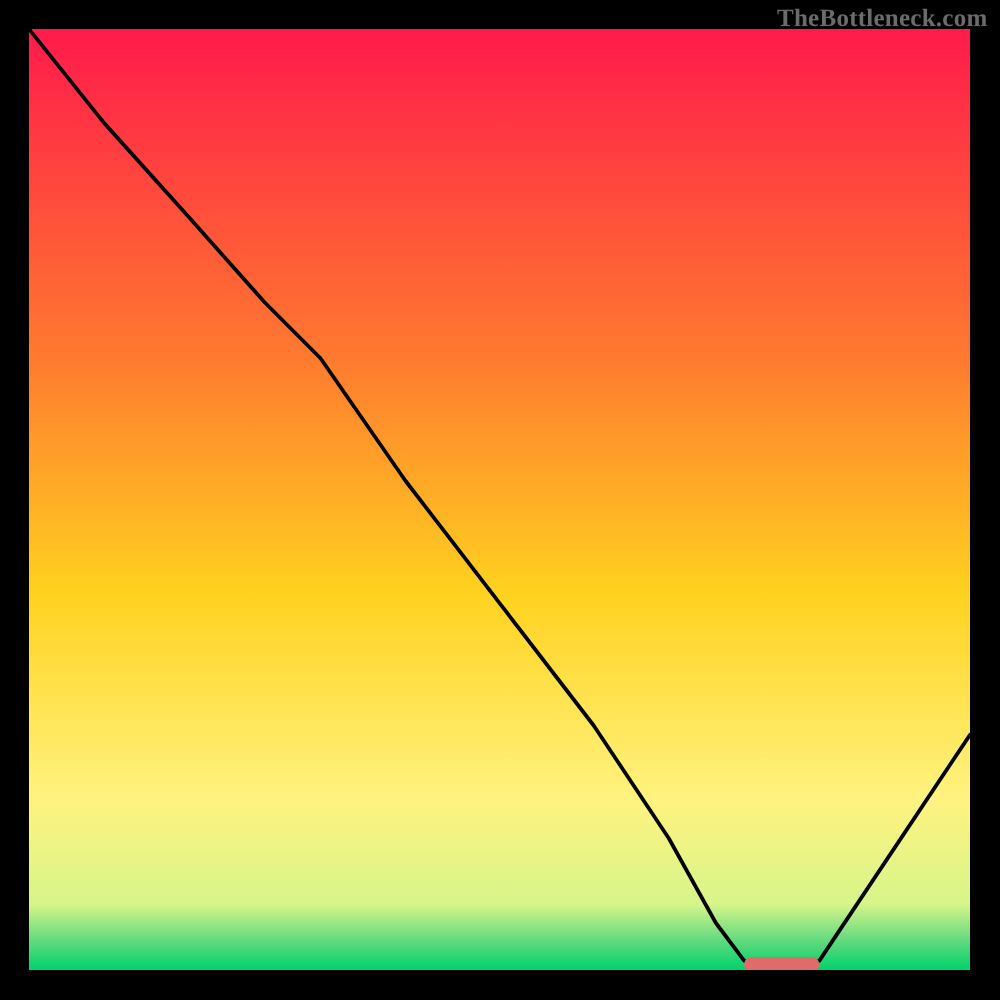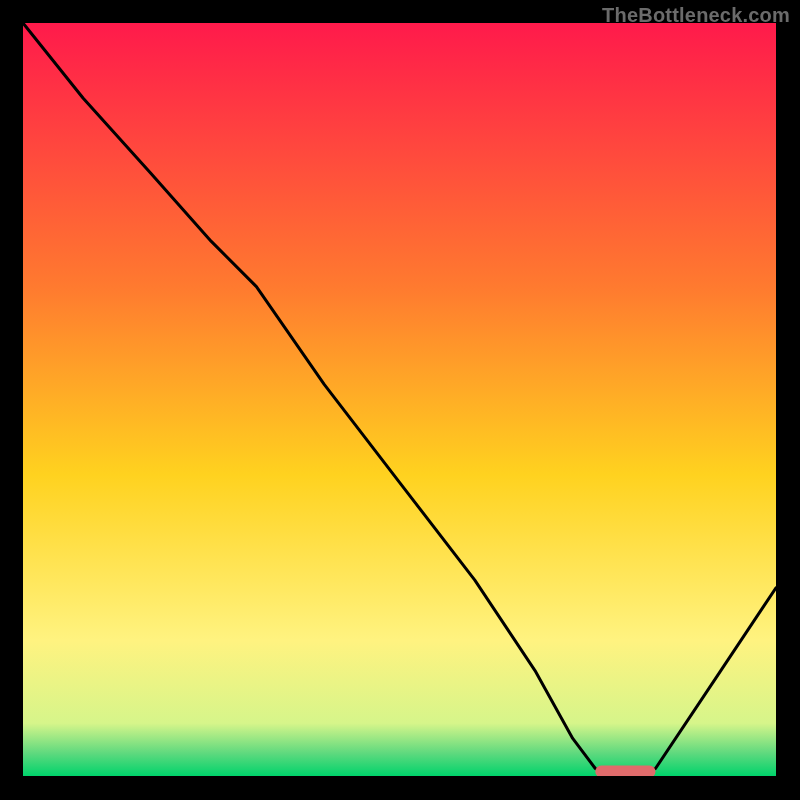--- a/index.html
+++ b/index.html
@@ -27,20 +27,21 @@
   }
   .watermark {
     position: absolute;
     top: 4px;
     right: 10px;
     color: #6b6b6b;
     font-size: 20px;
     font-weight: 600;
     letter-spacing: 0.2px;
     z-index: 20;
+    font-family: Liberation Serif, serif;
   }
 </style>
 </head>
 <body>
 
 <div class="frame">
   <div class="watermark">TheBottleneck.com</div>
 
   <div class="plot">
     <svg width="753" height="753" viewBox="0 0 753 753" preserveAspectRatio="none">

